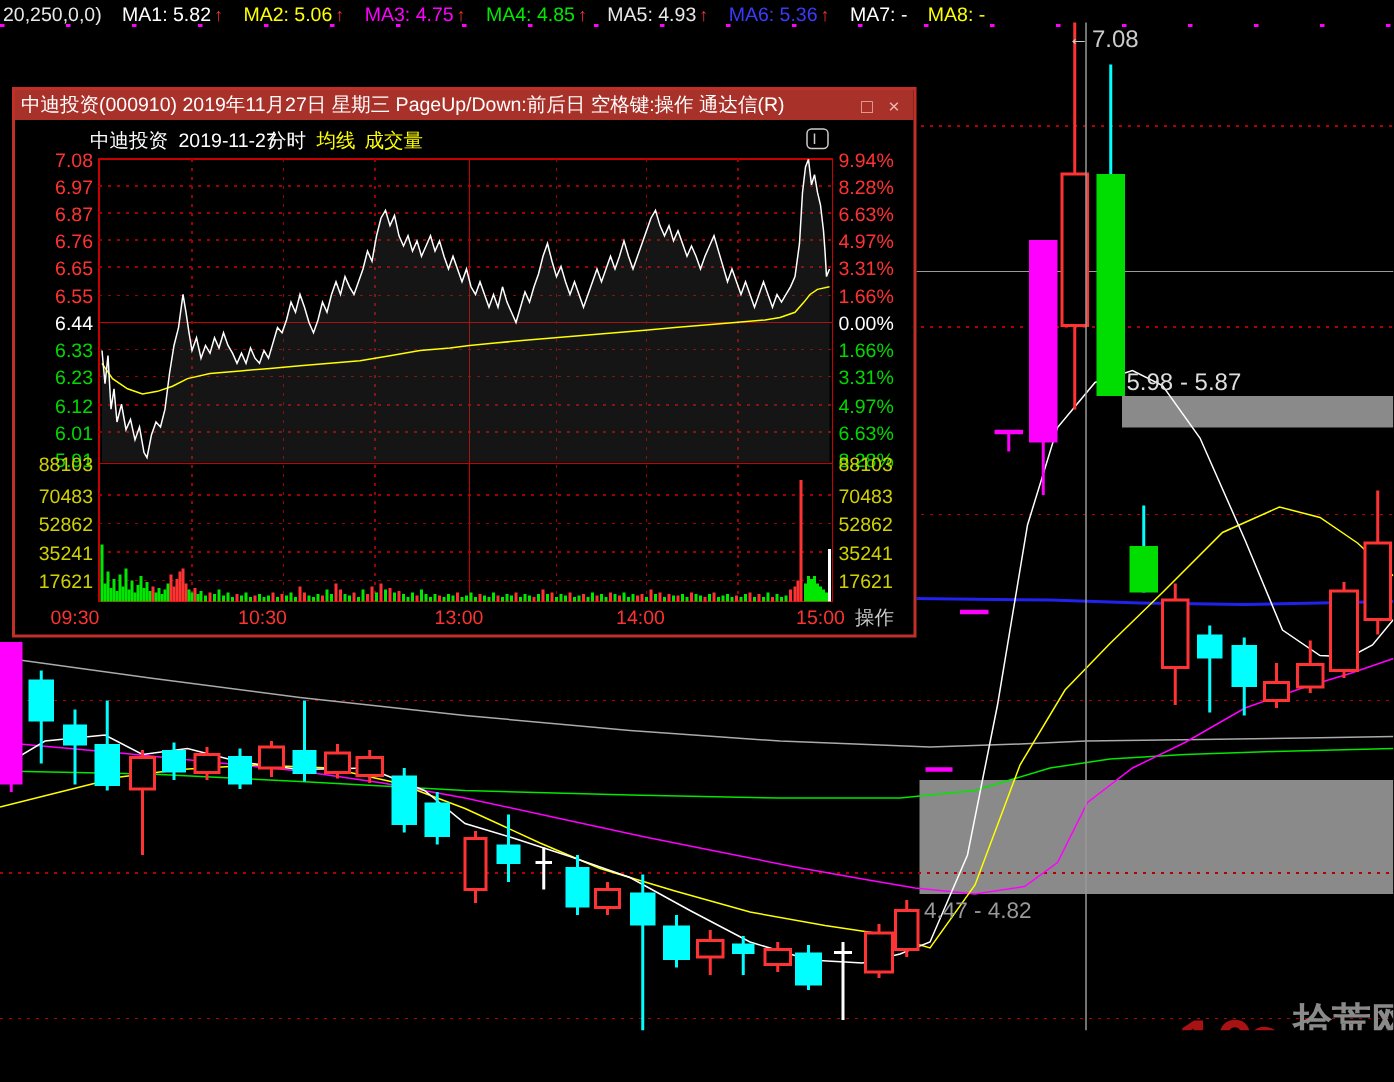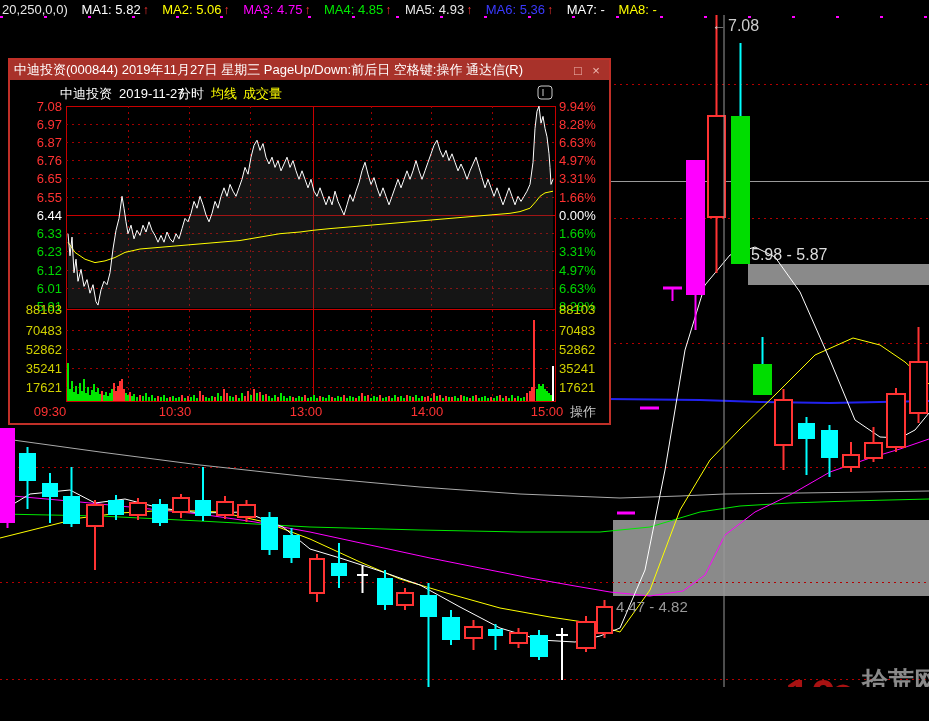--- a/index.html
+++ b/index.html
@@ -138,21 +138,21 @@
       <text x="754" y="715" fill="#00cc44" font-size="14" text-anchor="middle">跌</text>
       <text x="785" y="712" fill="#a81212" font-size="46" text-anchor="start" font-weight="bold">10</text>
       <circle cx="843" cy="696" r="10" fill="none" stroke="#a81212" stroke-width="3"></circle>
       <circle cx="843" cy="696" r="4" fill="#a81212"></circle>
       <text x="862" y="690" fill="#8a8a8a" font-size="26" text-anchor="start" font-weight="bold">拾荒网</text>
       <text x="860" y="711" fill="#c01212" font-size="19" text-anchor="start" font-weight="bold">Huang.CN</text>
     </svg>
 
   <div id="popup">
     <div id="popup-titlebar">
-      <div id="popup-title">中迪投资(000844) 2019年11月27日 星期三 PageUp/Down:前后日 空格键:操作 通达信(R)</div>
+      <div id="popup-title">中迪投资(000910) 2019年11月27日 星期三 PageUp/Down:前后日 空格键:操作 通达信(R)</div>
       <div class="winbtn">□</div>
       <div class="winbtn">×</div>
     </div>
     <svg id="popupsvg" width="599" height="343">
         <text x="50" y="18" fill="#ffffff" font-size="13" text-anchor="start">中迪投资</text>
         <text x="109" y="18" fill="#ffffff" font-size="13" text-anchor="start">2019-11-27</text>
         <text x="168" y="18" fill="#ffffff" font-size="13" text-anchor="start">分时</text>
         <text x="201" y="18" fill="#ffff00" font-size="13" text-anchor="start">均线</text>
         <text x="233" y="18" fill="#ffff00" font-size="13" text-anchor="start">成交量</text>
         <rect x="528" y="6" width="14" height="13" rx="3" fill="none" stroke="#cccccc"></rect>

